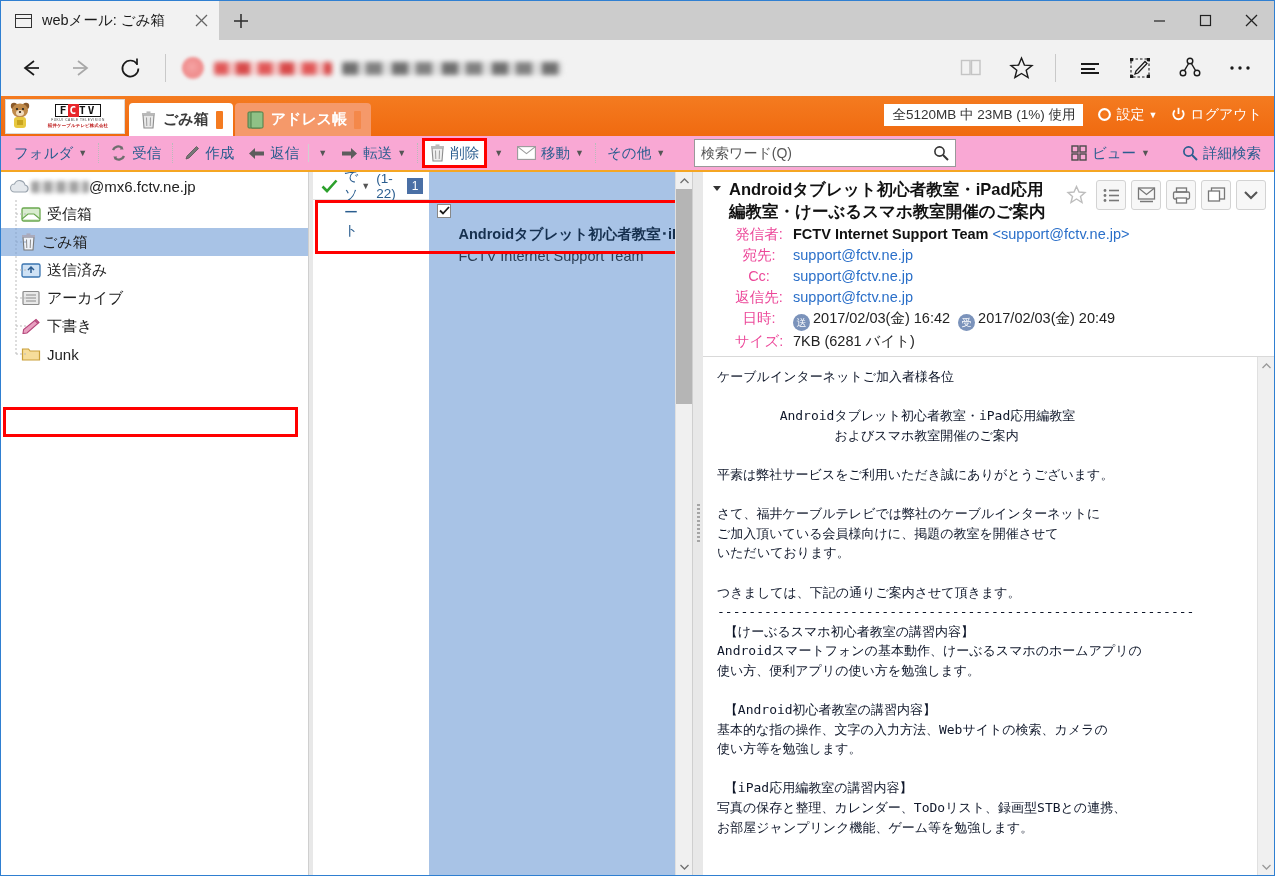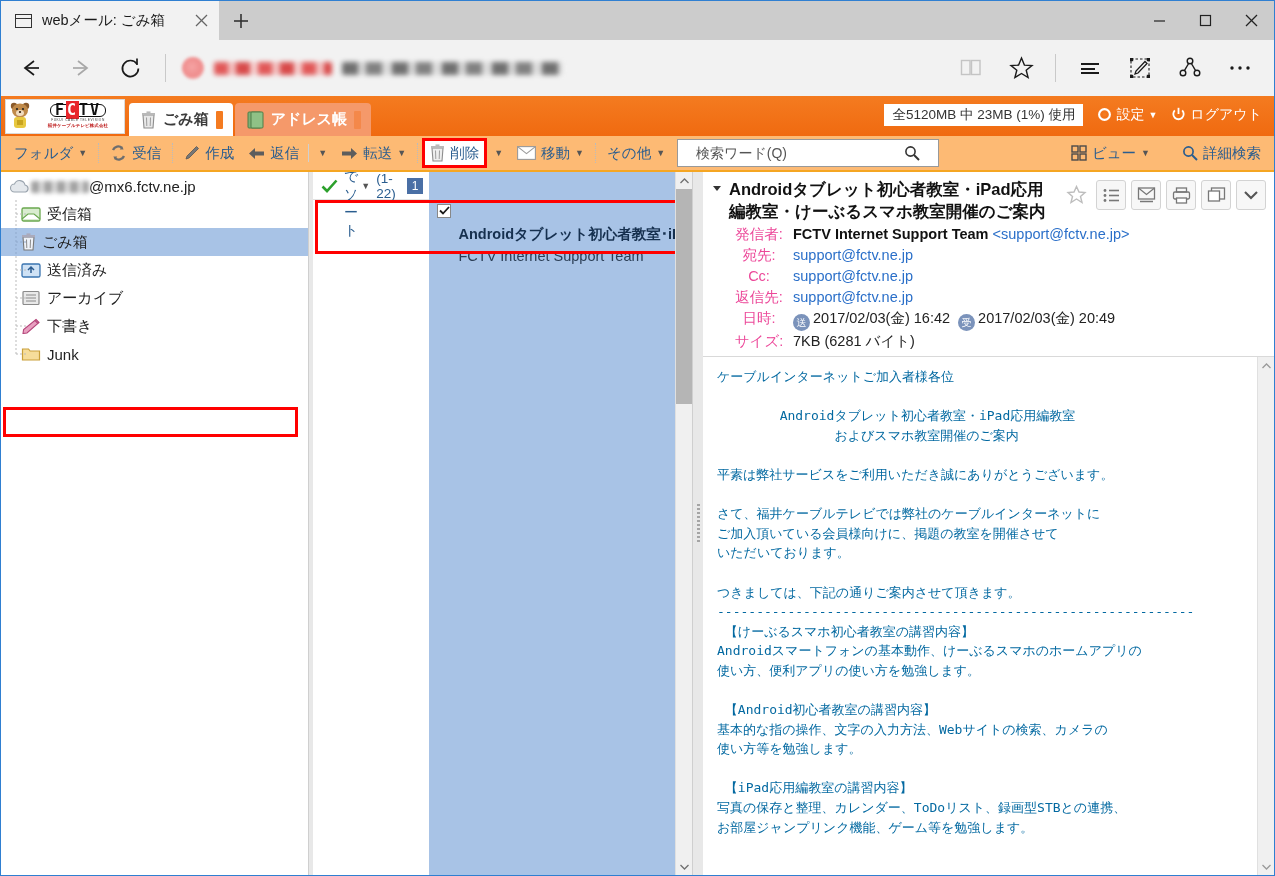--- a/index.html
+++ b/index.html
@@ -76,22 +76,22 @@
   .logo {
     width: 120px; height: 35px; margin: 0 4px 0 4px; background: #fff;
     border: 1px solid #d9d9d9; display: flex; align-items: center; gap: 2px;
     padding: 1px 2px; flex: 0 0 auto; align-self: center;
   }
   .logo-bear {
     width: 24px; height: 30px; flex: 0 0 auto;
   }
   .logo-mark { flex: 1 1 auto; display: flex; flex-direction: column; gap: 1px; align-items: center; }
   .logo-fctv {
-    border: 1.6px solid #111; border-radius: 6px; padding: 0px 4px;
-    font-size: 15px; font-weight: bold; letter-spacing: 2px;
+    border: 1.6px solid #111; border-radius: 0; padding: 0px 4px;
+    font-size: 11px; font-weight: bold; letter-spacing: 2px;
     font-family: "DejaVu Sans Mono", monospace; line-height: 11px; color:#111;
   }
   .logo-fctv .c { background:#e8262b; color:#fff; padding: 0 1px; }
   .logo-sub1 { font-size: 3.2px; letter-spacing: .6px; color: #3a3a3a; }
   .logo-sub2 { font-size: 4.4px; color: #b11; font-weight: bold; letter-spacing: .2px; }
 
   .wm-tabs { display: flex; align-items: flex-end; height: 40px; gap: 2px; }
   .wm-tab {
     height: 33px; display: flex; align-items: center; gap: 7px;
     padding: 0 10px 0 12px; border-radius: 4px 4px 0 0;
@@ -110,36 +110,36 @@
   .quota {
     background: #ffffff; color: #333; font-size: 13.5px; padding: 2px 8px;
     white-space: nowrap;
   }
   .head-link {
     color: #ffffff; font-size: 14px; display: flex; align-items: center; gap: 4px;
     white-space: nowrap; cursor: pointer;
   }
 
   .wm-toolbar {
-    height: 36px; background: #fdba74; border-bottom: 2px solid #f5a623;
+    height: 36px; background: #f9a8d4; border-bottom: 2px solid #f5a623;
     display: flex; align-items: center; flex: 0 0 auto; padding: 0 6px; gap: 0px;
   }
   .tb {
     display: flex; align-items: center; gap: 5px; height: 28px;
     padding: 0 7px; font-size: 14.5px; color: #2a5d8f; cursor: pointer; white-space: nowrap;
   }
   .tb-sep { width: 0; height: 20px; border-left: 1px dotted #bbb; margin: 0 4px; }
   .tb-vsep { width: 1px; height: 18px; background: #d0d0d0; margin: 0 2px; }
   .caret { font-size: 9px; color: #555; }
   .tb-highlight {
     border: 3px solid #ff0000; background: #fff; padding: 0 5px; height: 30px; font-family: Liberation Serif, serif;
   }
   .searchbox {
     width: 262px; height: 28px; border: 1px solid #999; background: #fff;
-    display: flex; align-items: center; padding: 0 18px; margin-left: 5px;
+    display: flex; align-items: center; padding: 0 6px; margin-left: 22px;
   }
   .searchbox input {
     flex: 1 1 auto; border: none; outline: none; font-size: 14px; color: #333;
     font-family: "Liberation Sans", sans-serif; background: transparent;
   }
   .searchbox input::placeholder { color: #555; }
   .tb-right { margin-left: auto; display: flex; align-items: flex-start; gap: 18px; }
 
   
   .panes { flex: 1 1 auto; display: flex; min-height: 0; }
@@ -226,21 +226,21 @@
   .fld-val a { color: #2a6fc9; text-decoration: none; }
   .fld-val .bold { font-weight: bold; color: #111; }
   .datechip {
     display: inline-flex; align-items: center; justify-content: center;
     width: 17px; height: 17px; border-radius: 50%; background: #7b93bb;
     color: #fff; font-size: 10px; vertical-align: -3px; margin-right: 3px;
   }
   .msg-body {
     flex: 1 1 auto; overflow: hidden; padding: 10px 12px 0 14px;
     font-family: "DejaVu Sans Mono", "Liberation Mono", monospace;
-    font-size: 13px; line-height: 19.6px; color: #0369a1; white-space: pre-wrap;
+    font-size: 13px; line-height: 19.6px; color: #0f172a; white-space: pre-wrap;
   }
 
   
   .vsb {
     position: absolute; top: 0; right: 0; width: 17px; bottom: 0;
     background: #f0f0f0; border-left: 1px solid #e0e0e0;
   }
   .vsb .arrow { height: 17px; display: flex; align-items: center; justify-content: center; color: #707070; font-size: 9px; }
   .vsb .arrow.bottom { position: absolute; bottom: 0; left: 0; right: 0; }
   .vsb .thumb { position: absolute; left: 0; right: 0; background: #b5b5b5; }

